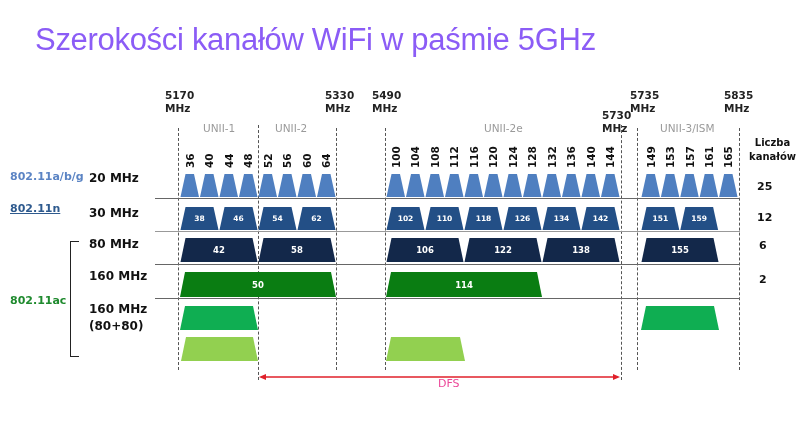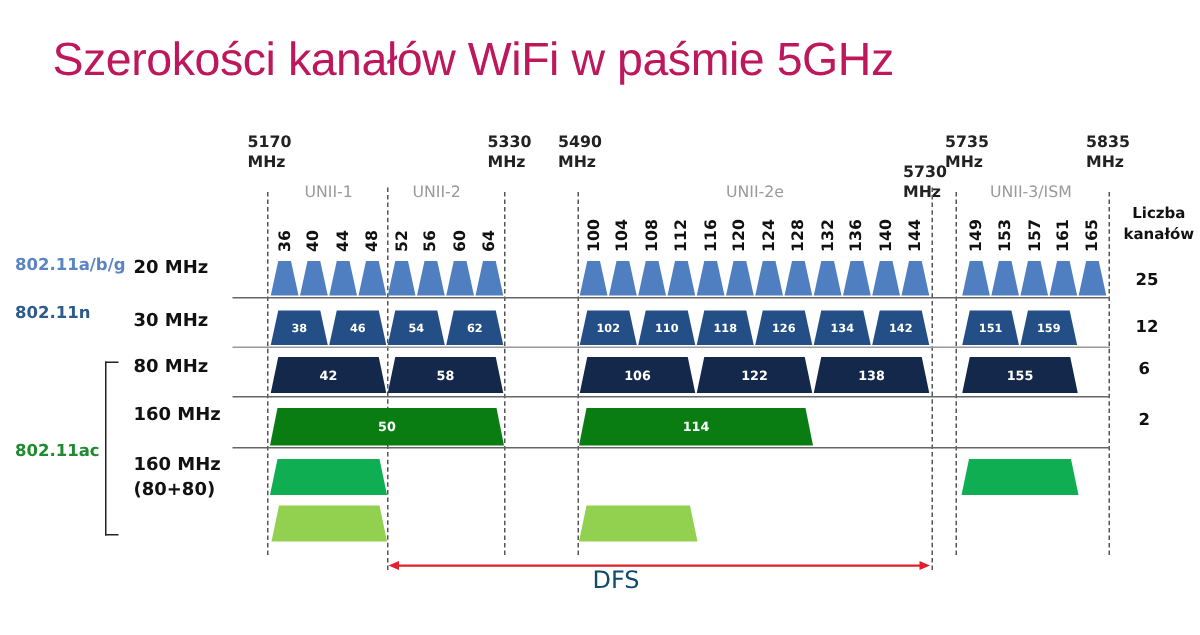--- a/index.html
+++ b/index.html
@@ -1,29 +1,29 @@
 <!DOCTYPE html>
 <html><head>
 <meta charset="utf-8">
 <style>
   html, body { margin:0; padding:0; background:#ffffff; }
   body { width:800px; height:423px; position:relative; overflow:hidden; font-family:"Liberation Sans", sans-serif; }
-  .title { position:absolute; left:35px; top:22px; font-size:31px; color:#be185d; font-family:"Liberation Sans", sans-serif; letter-spacing:-0.3px; }
+  .title { position:absolute; left:35px; top:22px; font-size:31px; color:#8b5cf6; font-family:"Liberation Sans", sans-serif; letter-spacing:-0.3px; }
   .freq { position:absolute; font-size:10.5px; font-weight:bold; color:#222; line-height:13px; font-family:"DejaVu Sans", sans-serif; }
   .band { position:absolute; font-size:10.5px; color:#9a9a9a; font-family:"DejaVu Sans", sans-serif; top:122px; }
   .vline { position:absolute; width:0; border-left:1px dashed #555; }
   .hline { position:absolute; height:0; border-top:1px solid #666; }
   .chnum { position:absolute; font-size:10.5px; font-weight:bold; color:#111; transform:rotate(-90deg); transform-origin:left top; white-space:nowrap; font-family:"DejaVu Sans", sans-serif; }
   .proto { position:absolute; font-size:11px; font-weight:bold; font-family:"DejaVu Sans", sans-serif; }
   .width { position:absolute; font-size:12px; font-weight:bold; color:#111; font-family:"DejaVu Sans", sans-serif; line-height:17px; }
   .count { position:absolute; font-size:11px; font-weight:bold; color:#111; font-family:"DejaVu Sans", sans-serif; }
   .counthdr { position:absolute; font-size:10px; font-weight:bold; color:#111; text-align:center; line-height:14px; font-family:"DejaVu Sans", sans-serif; }
   svg { position:absolute; left:0; top:0; }
   .trap-label { font-family:"DejaVu Sans", sans-serif; font-weight:bold; fill:#fff; }
-  .dfs { position:absolute; left:395px; top:377px; font-size:16px; color:#0c4a6e; font-family:"DejaVu Sans", sans-serif; }
+  .dfs { position:absolute; left:438px; top:377px; font-size:11px; color:#ec4899; font-family:"DejaVu Sans", sans-serif; }
   .bracket { position:absolute; left:70px; top:241px; width:8px; height:114px; border:1.5px solid #222; border-right:none; }
 </style>
 </head>
 <body>
 
 <div class="title">Szerokości kanałów WiFi w paśmie 5GHz</div>
 
 <div class="freq" style="left:165px;top:89px;">
     <div>5170</div>
     <div>MHz</div>
@@ -264,21 +264,21 @@
       <polygon points="386,361 391,337 460,337 465,361" fill="#92d050"></polygon>
     </g>
     <g>
       <line x1="262" y1="377" x2="617" y2="377" stroke="#e0202a" stroke-width="1.5"></line>
       <polygon points="259,377 266,374 266,380" fill="#e0202a"></polygon>
       <polygon points="620,377 613,374 613,380" fill="#e0202a"></polygon>
     </g>
   </svg>
 
 <div class="proto" style="left:10px;top:170px;color:#5b84c4;">802.11a/b/g</div>
-<div class="proto" style="left:10px;top:202px;color:#2e5a8e;">802.11n</div>
+<div class="proto" style="left:10px;top:202px;color:#2e5a8e;text-decoration:underline;">802.11n</div>
 <div class="proto" style="left:10px;top:294px;color:#1f8a2e;">802.11ac</div>
 
 <div class="bracket"></div>
 
 <div class="width" style="left:89px;top:170px;">20 MHz</div>
 <div class="width" style="left:89px;top:205px;">30 MHz</div>
 <div class="width" style="left:89px;top:236px;">80 MHz</div>
 <div class="width" style="left:89px;top:268px;">160 MHz</div>
 <div class="width" style="left:89px;top:301px;">
     <div>160 MHz</div>

